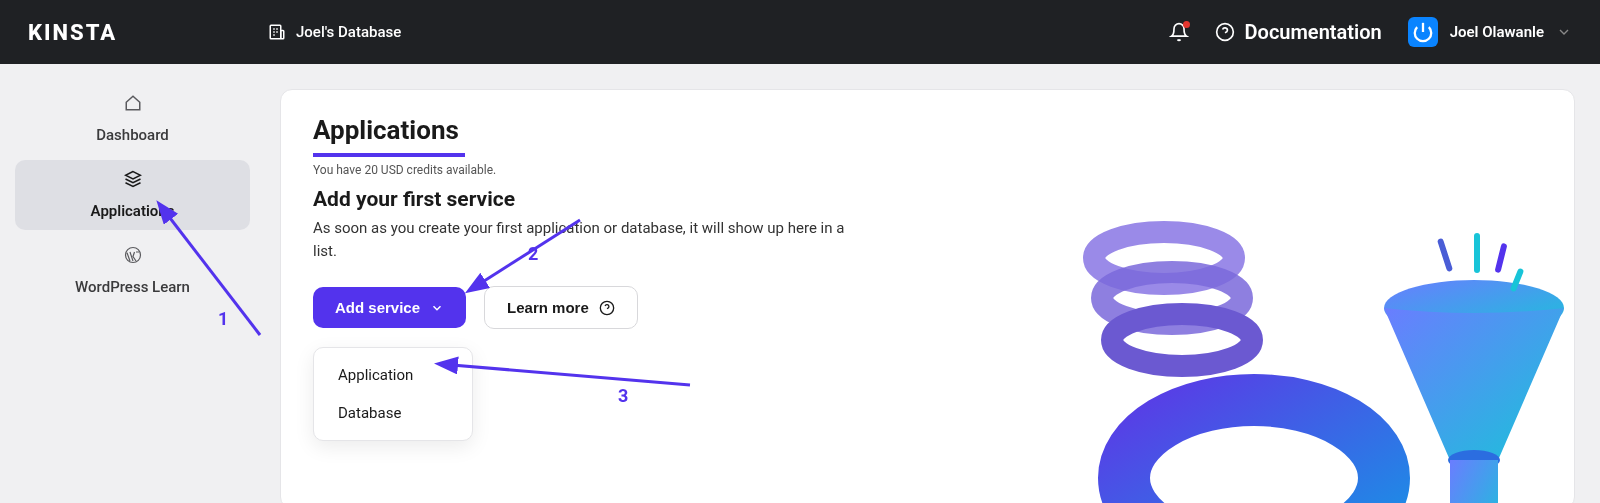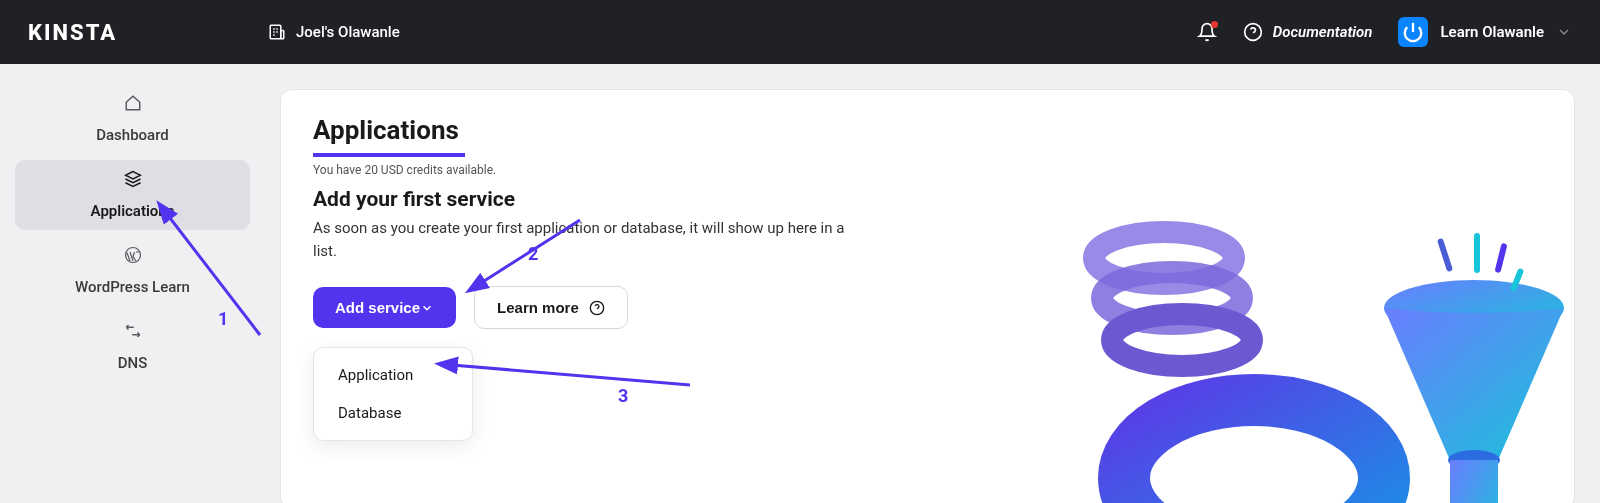--- a/index.html
+++ b/index.html
@@ -7,21 +7,21 @@
 
   
   .header { height: 64px; background: #1f2124; display: flex; align-items: center; padding: 0 28px; color: #fff; }
   .logo { font-weight: 800; font-size: 22px; letter-spacing: 2px; text-transform: uppercase; width: 240px; }
   .company { display: flex; align-items: center; gap: 10px; font-size: 15px; font-weight: 500; }
   .company-icon { width: 18px; height: 18px; display: inline-flex; }
   .header-spacer { flex: 1; }
   .header-right { display: flex; align-items: center; gap: 26px; }
   .bell-wrap { position: relative; display: flex; }
   .bell-dot { position: absolute; top: -1px; right: -1px; width: 7px; height: 7px; background: #e5362f; border-radius: 50%; }
-  .header-right a { color: #fff; text-decoration: none; font-size: 15px; font-weight: 600; display: flex; align-items: center; gap: 10px; font-style: italic; }
+  .header-right a { color: #fff; text-decoration: none; font-size: 20px; font-weight: 600; display: flex; align-items: center; gap: 10px; }
   .avatar { width: 30px; height: 30px; background: #0a84ff; border-radius: 6px; display: flex; align-items: center; justify-content: center; }
   .avatar svg { width: 22px; height: 22px; }
   .username { font-size: 15px; font-weight: 600; }
   .chev { display: flex; }
 
   
   .layout { display: flex; height: calc(503px - 62px); }
   .sidebar { width: 265px; padding: 20px 15px; }
   .nav-item { display: flex; align-items: center; gap: 14px; padding: 10px 14px; border-radius: 10px; font-size: 15px; color: #3a3a3c; cursor: pointer; font-weight: 500; margin-bottom: 6px; flex-direction: column; }
   .nav-item.active { background: #dedfe4; font-weight: 600; color: #1a1a1a; }
@@ -30,21 +30,21 @@
 
   
   .main { flex: 1; padding: 25px 25px 0 15px; }
   .card { background: #fff; border-radius: 12px; border: 1px solid #e5e5e8; padding: 25px 32px; min-height: 420px; position: relative; overflow: hidden; }
   .page-title { font-size: 26px; font-weight: 700; color: #1a1a1a; margin-bottom: 8px; }
   .title-underline { height: 4px; width: 152px; background: #5333ed; margin-bottom: 6px; }
   .credit-note { font-size: 12px; color: #555; margin-bottom: 10px; }
   .subhead { font-size: 21px; font-weight: 700; color: #1a1a1a; margin-bottom: 6px; }
   .desc { font-size: 15px; color: #333; max-width: 550px; line-height: 1.5; margin-bottom: 24px; }
   .btn-row { display: flex; gap: 18px; align-items: center; }
-  .btn-primary { background: #5333ed; color: #fff; border: none; border-radius: 10px; padding: 12px 22px; font-size: 15px; font-weight: 600; display: flex; align-items: center; cursor: pointer; }
+  .btn-primary { background: #5333ed; color: #fff; border: none; border-radius: 10px; padding: 12px 22px; font-size: 15px; font-weight: 600; display: flex; align-items: center; gap: 10px; cursor: pointer; }
   .btn-secondary { background: #fff; color: #1a1a1a; border: 1px solid #d8d8db; border-radius: 10px; padding: 12px 22px; font-size: 15px; font-weight: 600; display: flex; align-items: center; gap: 10px; cursor: pointer; }
   .dropdown { position: relative; }
   .menu { position: absolute; top: 60px; left: 0; background: #fff; border: 1px solid #e5e5e8; border-radius: 10px; box-shadow: 0 6px 20px rgba(0,0,0,0.08); min-width: 160px; padding: 8px 0; }
   .menu-item { padding: 10px 24px; font-size: 15px; color: #1a1a1a; cursor: pointer; }
 
   
   .illus { position: absolute; right: -30px; bottom: -60px; width: 560px; height: 380px; }
 
   
   .anno-svg { position: absolute; pointer-events: none; font-weight: 700; }
@@ -60,21 +60,21 @@
       <svg viewBox="0 0 24 24" fill="none" stroke="currentColor" stroke-width="2">
           <rect x="3" y="3" width="14" height="18" rx="1"></rect>
           <line x1="7" y1="8" x2="9" y2="8"></line>
           <line x1="11" y1="8" x2="13" y2="8"></line>
           <line x1="7" y1="12" x2="9" y2="12"></line>
           <line x1="11" y1="12" x2="13" y2="12"></line>
           <line x1="7" y1="16" x2="9" y2="16"></line>
           <rect x="17" y="10" width="4" height="11" rx="1"></rect>
         </svg>
     </span>
-    <span>Joel's Olawanle</span>
+    <span>Joel's Database</span>
   </div>
   <div class="header-spacer"></div>
   <div class="header-right">
     <div class="bell-wrap">
       <svg width="20" height="20" viewBox="0 0 24 24" fill="none" stroke="#fff" stroke-width="2">
           <path d="M18 8a6 6 0 0 0-12 0c0 7-3 9-3 9h18s-3-2-3-9"></path>
           <path d="M13.73 21a2 2 0 0 1-3.46 0"></path>
         </svg>
       <span class="bell-dot"></span>
     </div>
@@ -86,21 +86,21 @@
         </svg>
       <span>Documentation</span>
     </a>
     <div style="display:flex;align-items:center;gap:12px;">
       <span class="avatar">
         <svg viewBox="0 0 24 24" fill="none" stroke="#fff" stroke-width="2.5">
             <path d="M18.36 6.64a9 9 0 1 1-12.73 0"></path>
             <line x1="12" y1="2" x2="12" y2="12"></line>
           </svg>
       </span>
-      <span class="username">Learn Olawanle</span>
+      <span class="username">Joel Olawanle</span>
       <span class="chev">
         <svg width="16" height="16" viewBox="0 0 24 24" fill="none" stroke="#888" stroke-width="2">
             <polyline points="6 9 12 15 18 9"></polyline>
           </svg>
       </span>
     </div>
   </div>
 </div>
 
 <div class="layout">
@@ -124,28 +124,20 @@
       <span>Applications</span>
     </div>
     <div class="nav-item">
       <span class="nav-icon">
         <svg viewBox="0 0 24 24" width="18" height="18" fill="none" stroke="currentColor" stroke-width="1.6">
             <circle cx="12" cy="12" r="10"></circle>
             <path d="M4 9l4 11M8 8l4 12M14 8l-2 6 4 6M16 8h4"></path>
           </svg>
       </span>
       <span>WordPress Learn</span>
-    </div>
-    <div class="nav-item">
-      <span class="nav-icon">
-        <svg viewBox="0 0 24 24" width="18" height="18" fill="none" stroke="currentColor" stroke-width="2">
-            <path d="M3 7h10M3 7l3-3M3 7l3 3M21 17H11M21 17l-3-3M21 17l-3 3"></path>
-          </svg>
-      </span>
-      <span>DNS</span>
     </div>
   </div>
 
   <div class="main">
     <div class="card">
       <h1 class="page-title">Applications</h1>
       <div class="title-underline"></div>
       <div class="credit-note">You have 20 USD credits available.</div>
       <h2 class="subhead">Add your first service</h2>
       <p class="desc">As soon as you create your first application or database, it will show up here in a list.</p>

